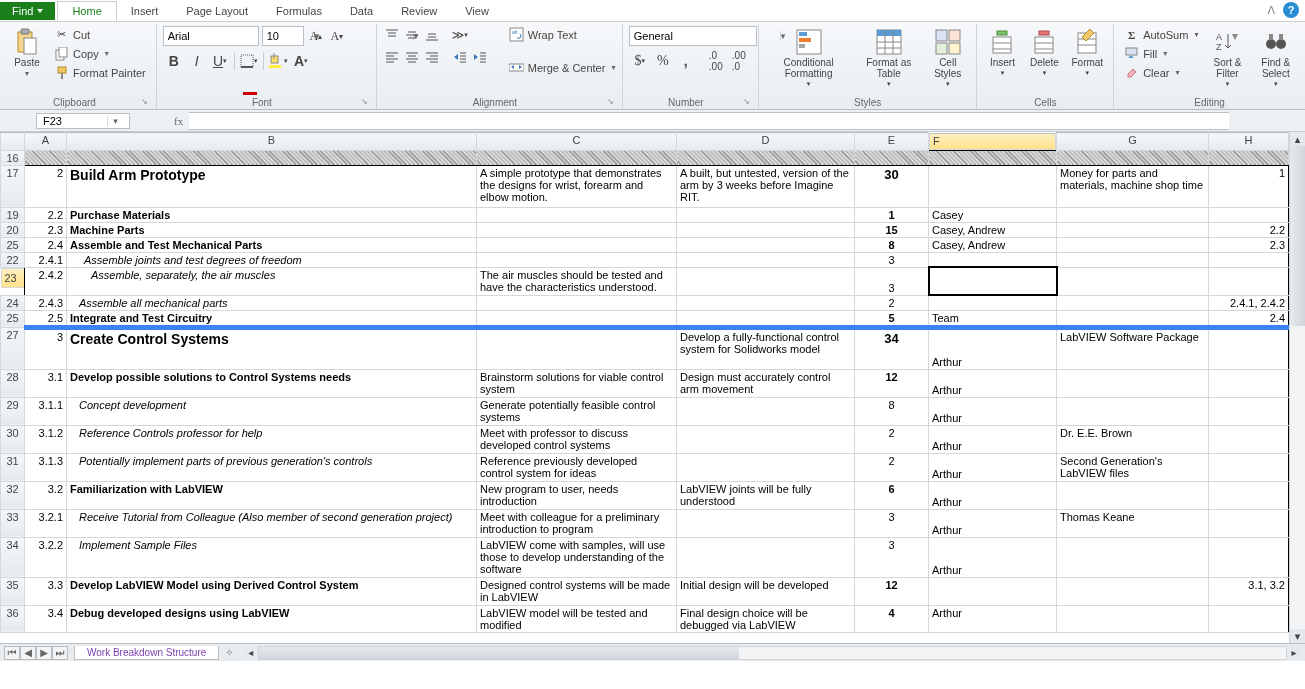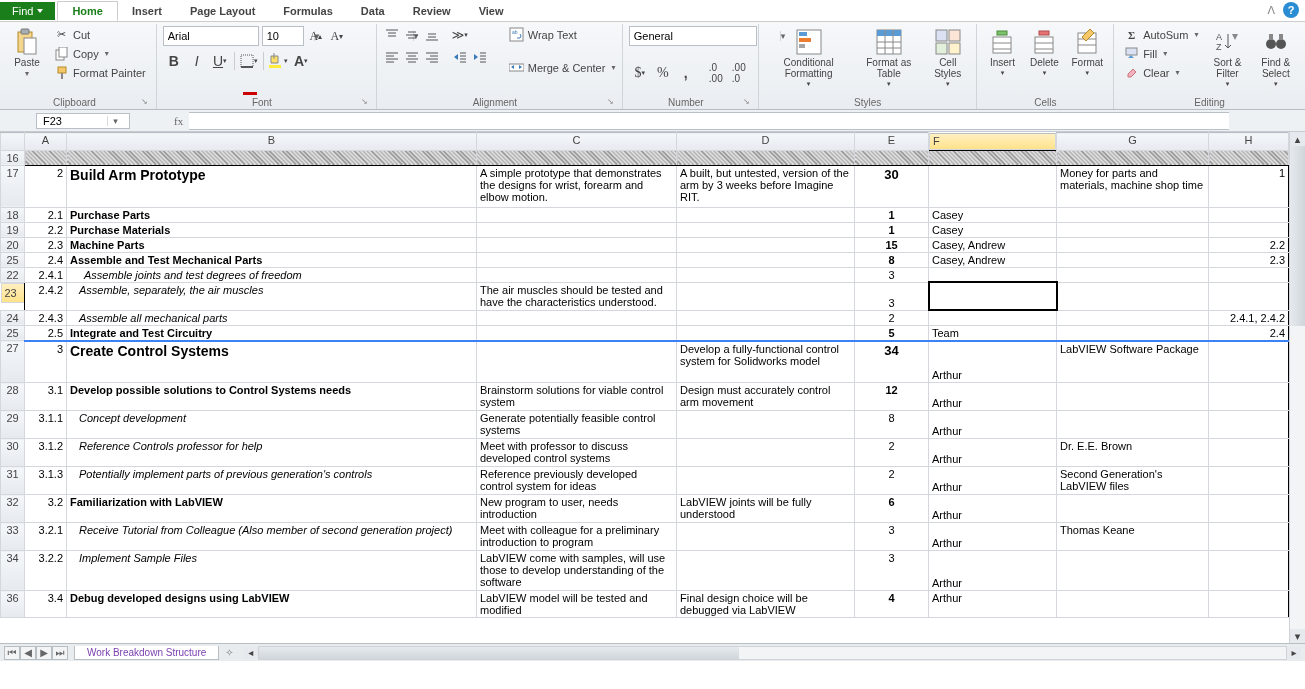--- a/index.html
+++ b/index.html
@@ -2,21 +2,21 @@
 <html><head>
 <meta charset="utf-8">
 <style>
 * { margin:0; padding:0; box-sizing:border-box; font-family: "Segoe UI", Tahoma, sans-serif; }
 body { background:#fff; font-size:11px; color:#444; overflow:hidden; width:1305px; height:689px; }
 
 
 .tabs { display:flex; align-items:center; background:#fff; height:22px; border-bottom:1px solid #ccc; position:relative;}
 .tab-file { background:#1a7e1a; color:#fff; padding:3px 12px; margin-right:2px; display:flex; align-items:center; gap:4px;}
 .tab-file::after { content:""; display:inline-block; border-left:3px solid transparent; border-right:3px solid transparent; border-top:4px solid #fff;}
-.tab { padding:3px 14px; color:#444; cursor:default;font-weight:bold;}
+.tab { padding:3px 14px; color:#444; cursor:default;}
 .tab.active { background:#fff; border:1px solid #ccc; border-bottom:1px solid #fff; color:#1a7e1a; margin-bottom:-1px;}
 .tabs-right { position:absolute; right:6px; top:2px; display:flex; gap:8px; align-items:center;}
 .help-icon { width:16px; height:16px; border-radius:50%; background:#2a8dd4; color:#fff; display:flex; align-items:center; justify-content:center; font-weight:bold; font-size:11px;}
 
 
 .ribbon { display:flex; height:88px; background:linear-gradient(#f6f8fa,#e9edf1); border-bottom:1px solid #b6bdc5; padding:2px 0 0 2px;}
 .group { border-right:1px solid #cfd5db; padding:2px 6px 0 6px; display:flex; flex-direction:column; position:relative;}
 .group-body { display:flex; gap:4px; flex:1; align-items:flex-start;}
 .group-label { text-align:center; font-size:10px; color:#666; padding:2px 0 1px;}
 .group-label.launch::after { content:"↘"; font-size:8px; color:#888; float:right; margin-right:2px;}
@@ -51,21 +51,21 @@
 .rowhead { background:linear-gradient(#f4f7fa,#e6eaef); text-align:center; color:#444; width:24px;}
 .rowhead.sel { background:linear-gradient(#fff0c1,#ffe28a);}
 td.num { text-align:right; font-family:Arial,sans-serif;}
 td.ctr { text-align:center; font-family:Arial,sans-serif;}
 td.bold { font-weight:bold; font-family:Arial,sans-serif;}
 td.it { font-style:italic; font-family:Arial,sans-serif;}
 td.cell { font-family:Arial,sans-serif; color:#000;}
 td.big { font-weight:bold; font-size:14px;}
 tr.hatch td:not(.rowhead) { background:repeating-linear-gradient(45deg,#e0e0e0 0,#e0e0e0 2px,#888 2px,#888 3px); height:8px; padding:0; border-top:1px solid #000; border-bottom:1px solid #000;}
 td.activecell { outline:2px solid #000; outline-offset:-1px; background:#fff;}
-td.bb { border-bottom:2px solid #3b82f6;}
+td.bb { border-bottom:5px solid #3b82f6;}
 td.bl { border-left:1px solid #000;}
 td.br { border-right:1px solid #000;}
 td.bt { border-top:1px solid #000;}
 
 
 .sheetbar { position:absolute; bottom:0; left:0; right:0; height:18px; background:#e8ecef; border-top:1px solid #b9bec3; display:flex; align-items:center; font-size:10px;}
 .sheetnav { display:flex; gap:0; margin:0 4px;}
 .sheetnav div { width:16px; height:14px; border:1px solid #b9bec3; display:flex; align-items:center; justify-content:center; color:#666; background:#f2f4f6;}
 .sheettab { background:#fff; border:1px solid #b9bec3; border-top:none; padding:1px 12px; color:#7a3fb0; margin-left:2px;}
 .hscroll { flex:1; margin:0 18px 0 24px; height:14px; background:#f2f4f6; border:1px solid #cfd3d7; position:relative;}
@@ -285,21 +285,21 @@
             </span>
             <span>Merge &amp; Center</span>
             <span style="font-size:8px;color:#666;margin-left:2px">▾</span>
           </div>
       </div>
     </div>
     <div class="group-label launch">Alignment</div>
   </div>
 
   <div class="group" style="min-width:136px">
-    <div class="group-body" style="flex-direction:column;gap:16px">
+    <div class="group-body" style="flex-direction:column;gap:4px">
       <div class="sel" style="width:128px">
           <input readonly="" value="General" style="">
           <span class="dd">▾</span>
         </div>
       <div style="display:flex;gap:1px">
         <div class="iconbtn">$<span style="font-size:7px">▾</span></div>
         <div class="iconbtn">%</div>
         <div class="iconbtn">
             <b>,</b>
           </div>
@@ -512,31 +512,20 @@
           <td class="cell num bl">2</td>
           <td class="cell big bl">Build Arm Prototype</td>
           <td class="cell bl">A simple prototype that demonstrates the designs for wrist, forearm and elbow motion.</td>
           <td class="cell bl">A built, but untested, version of the arm by 3 weeks before Imagine RIT.</td>
           <td class="cell ctr bold bl" style="font-size:13px">30</td>
           <td class="cell bl"></td>
           <td class="cell bl">Money for parts and materials, machine shop time</td>
           <td class="cell num bl br">1</td>
         </tr>
 <tr>
-          <td class="rowhead">18</td>
-          <td class="cell num bl bt">2.1</td>
-          <td class="cell bold bl bt">Purchase Parts</td>
-          <td class="cell bl bt"></td>
-          <td class="cell bl bt"></td>
-          <td class="cell ctr bold bl bt">1</td>
-          <td class="cell bl bt">Casey</td>
-          <td class="cell bl bt"></td>
-          <td class="cell bl br bt"></td>
-        </tr>
-<tr>
           <td class="rowhead">19</td>
           <td class="cell num bl bt">2.2</td>
           <td class="cell bold bl bt">Purchase Materials</td>
           <td class="cell bl bt"></td>
           <td class="cell bl bt"></td>
           <td class="cell ctr bold bl bt">1</td>
           <td class="cell bl bt">Casey</td>
           <td class="cell bl bt"></td>
           <td class="cell bl br bt"></td>
         </tr>
@@ -569,21 +558,21 @@
           <td class="cell bl bt"></td>
           <td class="cell bl bt"></td>
           <td class="cell ctr bl bt">3</td>
           <td class="cell bl bt"></td>
           <td class="cell bl bt"></td>
           <td class="cell bl br bt"></td>
         </tr>
 <tr style="height:28px">
           <td class="rowhead sel">23</td>
           <td class="cell num bl bt">2.4.2</td>
-          <td class="cell it bl bt" style="padding-left:12px">Assemble, separately, the air muscles</td>
+          <td class="cell it bl bt" style="padding-left:24px">Assemble, separately, the air muscles</td>
           <td class="cell bl bt">The air muscles should be tested and have the characteristics understood.</td>
           <td class="cell bl bt"></td>
           <td class="cell ctr bl bt" style="vertical-align:bottom">3</td>
           <td class="cell bl bt activecell"></td>
           <td class="cell bl bt"></td>
           <td class="cell bl br bt"></td>
         </tr>
 <tr>
           <td class="rowhead">24</td>
           <td class="cell num bl bt">2.4.3</td>
@@ -687,20 +676,31 @@
           <td class="rowhead">34</td>
           <td class="cell num bl bt">3.2.2</td>
           <td class="cell it bl bt" style="padding-left:12px">Implement Sample Files</td>
           <td class="cell bl bt">LabVIEW come with samples, will use those to develop understanding of the software</td>
           <td class="cell bl bt"></td>
           <td class="cell ctr bl bt">3</td>
           <td class="cell bl bt" style="vertical-align:bottom">Arthur</td>
           <td class="cell bl bt"></td>
           <td class="cell bl br bt"></td>
         </tr>
+<tr style="height:28px">
+          <td class="rowhead">35</td>
+          <td class="cell num bl bt">3.3</td>
+          <td class="cell bold bl bt">Develop LabVIEW Model using Derived Control System</td>
+          <td class="cell bl bt">Designed control systems will be made in LabVIEW</td>
+          <td class="cell bl bt">Initial design will be developed</td>
+          <td class="cell ctr bold bl bt">12</td>
+          <td class="cell bl bt"></td>
+          <td class="cell bl bt"></td>
+          <td class="cell num bl br bt">3.1, 3.2</td>
+        </tr>
 <tr style="height:18px">
           <td class="rowhead">36</td>
           <td class="cell num bl bt">3.4</td>
           <td class="cell bold bl bt">Debug developed designs using LabVIEW</td>
           <td class="cell bl bt">LabVIEW model will be tested and modified</td>
           <td class="cell bl bt">Final design choice will be debugged via LabVIEW</td>
           <td class="cell ctr bold bl bt">4</td>
           <td class="cell bl bt">Arthur</td>
           <td class="cell bl bt"></td>
           <td class="cell bl br bt"></td>

